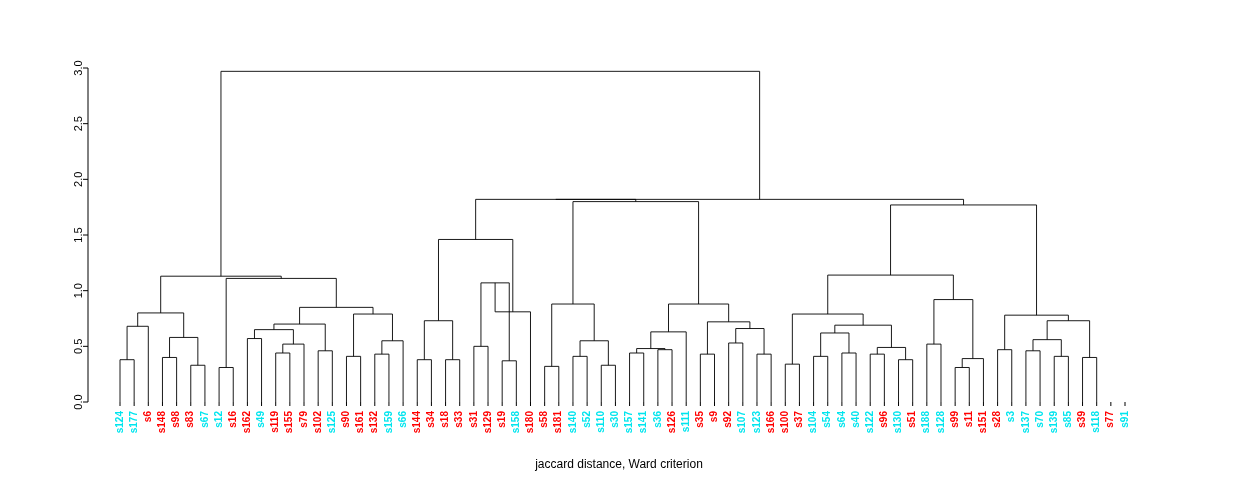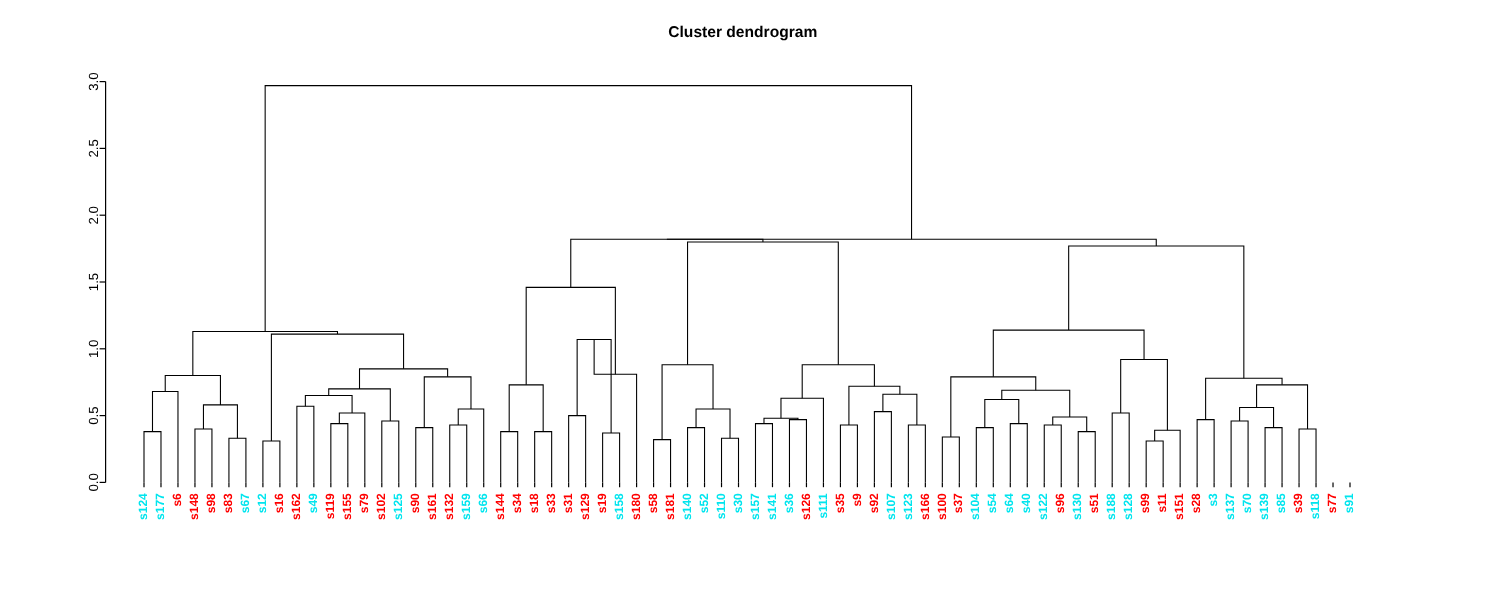--- a/index.html
+++ b/index.html
@@ -56,21 +56,20 @@
     font-family: "Liberation Sans", sans-serif;
     font-size: 10px;
     font-weight: bold;
   }
 </style>
 </head>
 <body>
 
 <div id="plot-root">
 
-  <div id="chart-title">Cluster dendrogram</div>
 
   <svg id="dendro-svg" width="1238" height="500">
     <g id="axis-group">
         <line x1="88" y1="402" x2="88" y2="68" class="axis-line"></line>
         <line x1="83" y1="402" x2="88" y2="402" class="tick-line"></line>
         <text x="79" y="402" class="tick-label" text-anchor="middle" dominant-baseline="middle" transform="rotate(-90 79 402)">0.0</text>
         <line x1="83" y1="346.3333333333333" x2="88" y2="346.3333333333333" class="tick-line"></line>
         <text x="79" y="346.3333333333333" class="tick-label" text-anchor="middle" dominant-baseline="middle" transform="rotate(-90 79 346.3333333333333)">0.5</text>
         <line x1="83" y1="290.6666666666667" x2="88" y2="290.6666666666667" class="tick-line"></line>
         <text x="79" y="290.6666666666667" class="tick-label" text-anchor="middle" dominant-baseline="middle" transform="rotate(-90 79 290.6666666666667)">1.0</text>
@@ -295,14 +294,15 @@
         <text x="1082.5352112676055" y="411" class="leaf-label" text-anchor="end" dominant-baseline="middle" transform="rotate(-90 1082.5352112676055 411)" fill="#ff0000">s39</text>
         <line x1="1096.6901408450703" y1="402" x2="1096.6901408450703" y2="406" class="tick-line"></line>
         <text x="1096.6901408450703" y="411" class="leaf-label" text-anchor="end" dominant-baseline="middle" transform="rotate(-90 1096.6901408450703 411)" fill="#00e5ee">s118</text>
         <line x1="1110.8450704225352" y1="402" x2="1110.8450704225352" y2="406" class="tick-line"></line>
         <text x="1110.8450704225352" y="411" class="leaf-label" text-anchor="end" dominant-baseline="middle" transform="rotate(-90 1110.8450704225352 411)" fill="#ff0000">s77</text>
         <line x1="1125" y1="402" x2="1125" y2="406" class="tick-line"></line>
         <text x="1125" y="411" class="leaf-label" text-anchor="end" dominant-baseline="middle" transform="rotate(-90 1125 411)" fill="#00e5ee">s91</text>
       </g>
   </svg>
 
+  <div id="x-caption">jaccard distance, Ward criterion</div>
 
 </div>
 
 </body></html>

